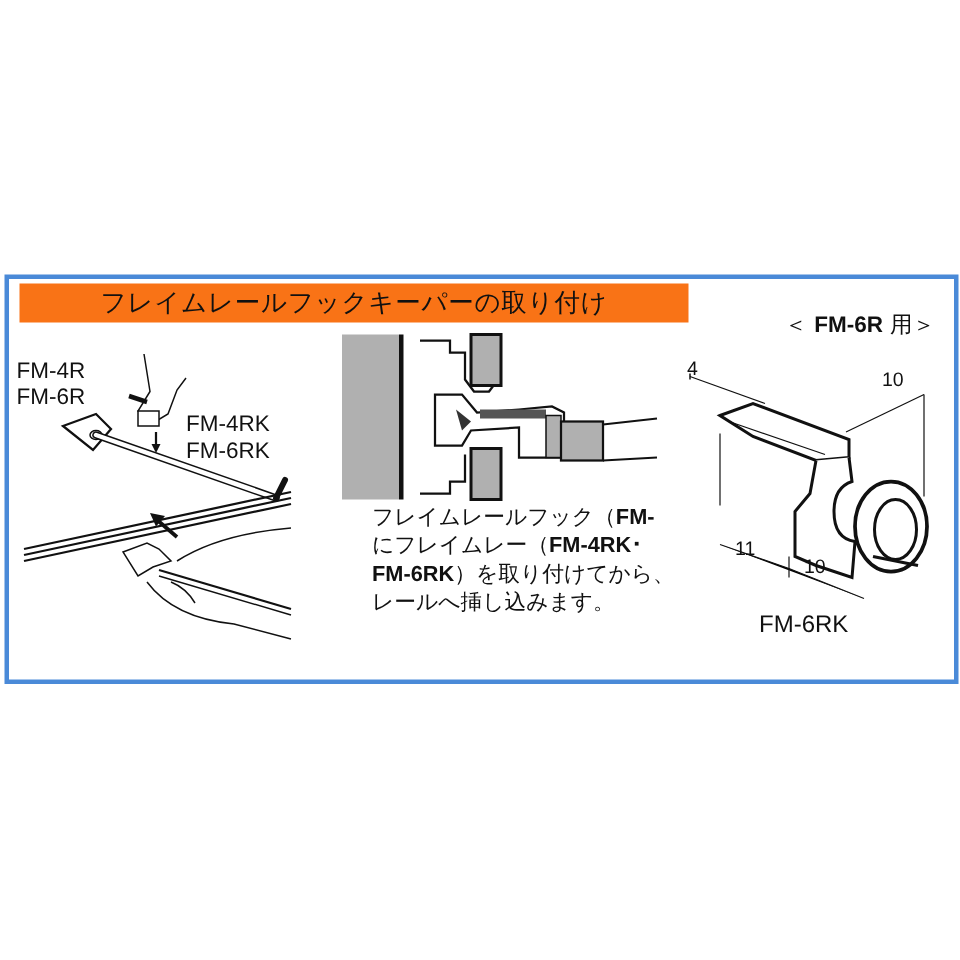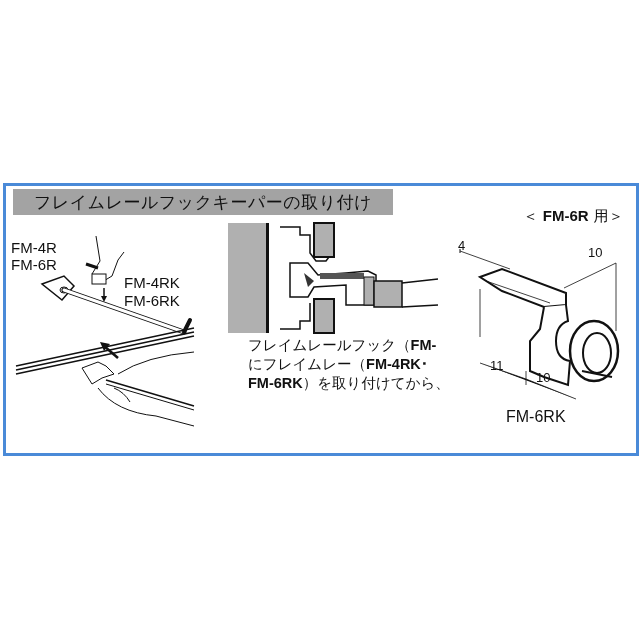--- a/index.html
+++ b/index.html
@@ -1,18 +1,18 @@
 <!DOCTYPE html>
 <html><head>
 <meta charset="utf-8">
 <style>
   html, body { margin:0; padding:0; background:#ffffff; }
   body { width:640px; height:640px; position:relative; overflow:hidden; font-family:"DejaVu Sans", sans-serif; color:#111; }
   .frame { position:absolute; left:3px; top:183px; width:630px; height:267px; border:3px solid #4a8ad8; background:#fff; box-sizing:content-box; }
-  .header-bar { position:absolute; left:7px; top:3px; width:380px; height:26px; background:#a3a3a3; }
+  .header-bar { position:absolute; left:7px; top:3px; width:446px; height:26px; background:#f97316; }
   .header-title { position:absolute; left:0; top:0; width:100%; text-align:center; font-size:17px; line-height:26px; color:#111; letter-spacing:0.5px; }
   .lbl { position:absolute; font-weight:normal; font-size:15px; line-height:17px; color:#111; font-family:"Liberation Sans", sans-serif; }
   .desc { position:absolute; left:242px; top:150px; width:218px; font-size:14.5px; line-height:19px; color:#111; }
   .desc b { font-family:"Liberation Sans", sans-serif; }
   .right-title { position:absolute; left:482px; top:20px; font-size:15px; line-height:20px;margin-left:35px; }
   .right-title b { font-family:"Liberation Sans", sans-serif; }
   .dim { position:absolute; font-size:13px; font-family:"Liberation Sans", sans-serif; color:#111; }
   svg { position:absolute; overflow:visible; }
 </style>
 </head>
@@ -70,20 +70,21 @@
     <rect x="146" y="58" width="28" height="26" fill="#b0b0b0" stroke="#111" stroke-width="1.5"></rect>
     <path d="M174 60 L210 56 M174 84 L210 82" stroke="#111" stroke-width="1.5"></path>
     <rect x="86" y="76" width="20" height="34" fill="#b0b0b0" stroke="#111" stroke-width="2"></rect>
     <path d="M52 106 L72 106 L72 98 L82 98 L82 80" fill="none" stroke="#111" stroke-width="1.5"></path>
   </svg>
 
   <div class="desc">
     <div><span>フレイムレールフック（</span><b>FM-</b></div>
     <div><span>にフレイムレー（</span><b>FM-4RK･</b></div>
     <div><b>FM-6RK</b><span>）を取り付けてから、</span></div>
+    <div><span>レールへ挿し込みます。</span></div>
   </div>
 
   <div class="right-title">
     <span>＜ </span><b>FM-6R</b><span> 用＞</span>
   </div>
 
   <svg style="left:446px;top:55px;" width="170" height="150" viewBox="0 0 170 150">
 
     <path d="M8 10 L58 28" stroke="#111" stroke-width="0.8"></path>
     <path d="M8 8 L8 12" stroke="#111"></path>

